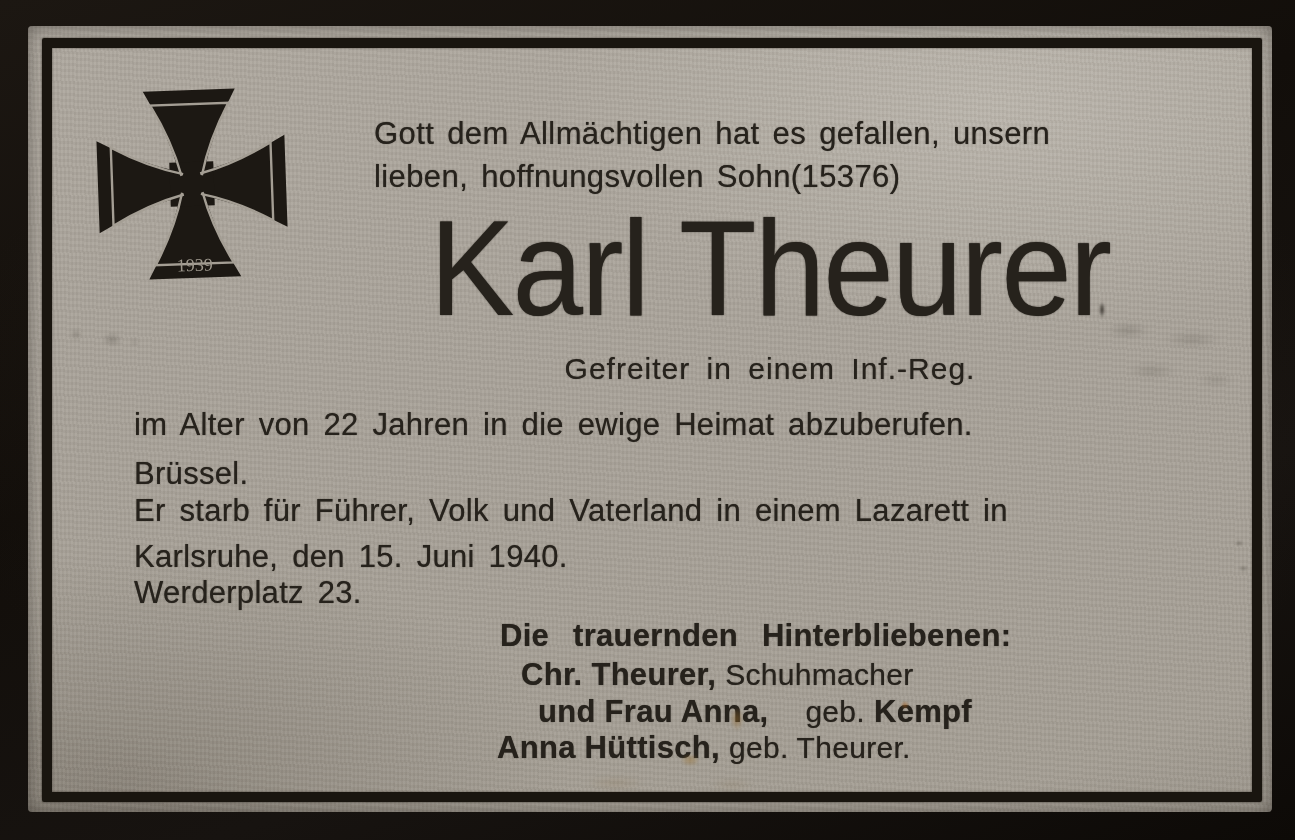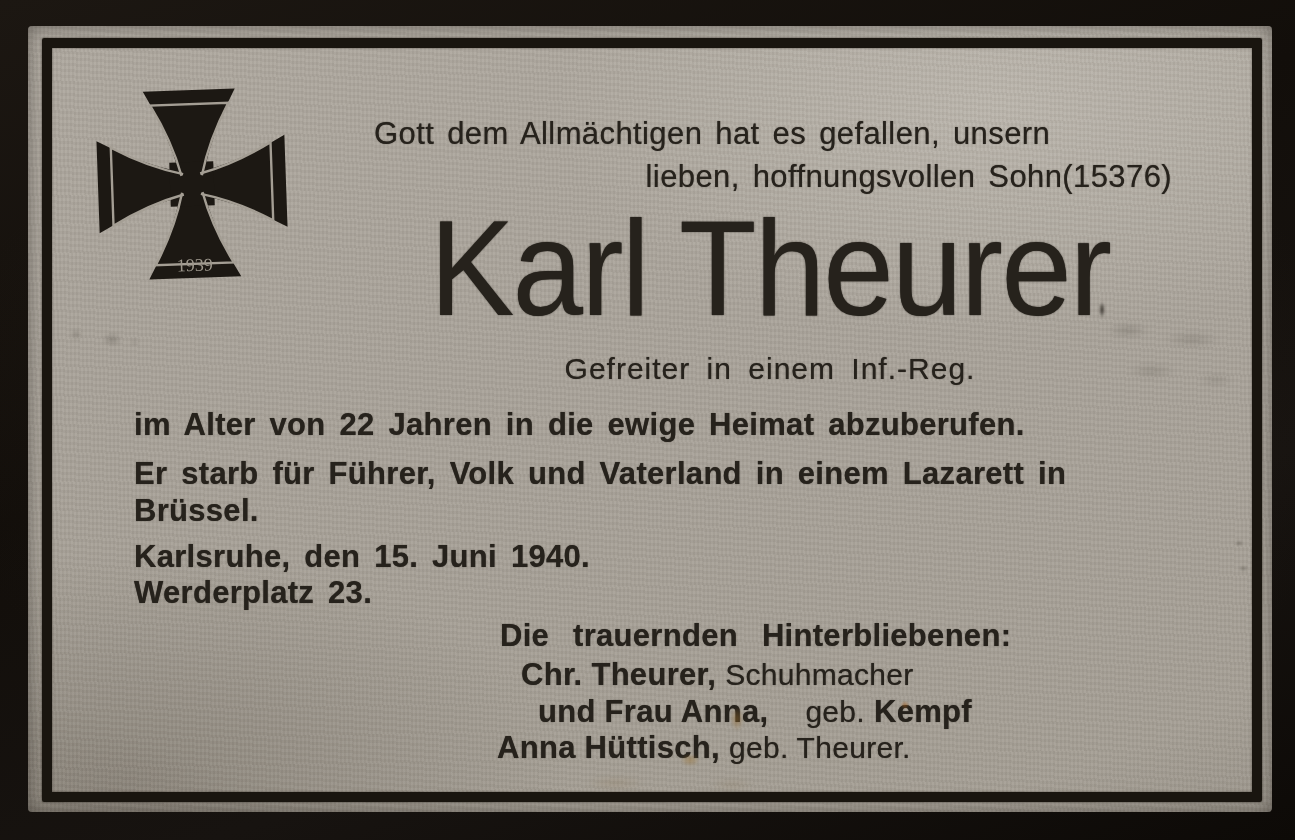--- a/index.html
+++ b/index.html
@@ -29,30 +29,30 @@
     border:10px solid #19150f;border-radius:2px;
     box-shadow:0 0 2px rgba(20,15,10,.8), inset 0 0 2px rgba(20,15,10,.6);
   }
   .content{position:absolute;left:0;top:0;width:1295px;height:840px;}
   .ink{color:#26221c;text-shadow:0 0 1px rgba(38,32,26,.75);}
   .b{font-weight:700;}
   .abs{position:absolute;white-space:nowrap;}
 
   .intro{left:374px;top:112px;width:798px;font-size:31px;font-weight:400;
          letter-spacing:.4px;word-spacing:4px;line-height:43px;}
-  .intro-line2{display:flex;justify-content:flex-end;align-items:baseline;}
+  .intro-line2{display:flex;justify-content:flex-start;align-items:baseline;}
 
   .name{left:345px;top:200px;width:850px;text-align:center;
         font-size:135px;font-weight:500;line-height:1.02;letter-spacing:-2px;
         transform:scaleX(.94);transform-origin:50% 50%;
         text-shadow:0 0 1.4px #221e18;}
   .rank{left:345px;top:352px;width:850px;text-align:center;
         font-size:30px;font-weight:400;word-spacing:7px;letter-spacing:1px;}
 
-  .body-line{font-size:31px;font-weight:700;letter-spacing:.3px;word-spacing:5px;line-height:37px;}
+  .body-line{font-size:31px;font-weight:400;letter-spacing:.3px;word-spacing:5px;line-height:37px;}
   .age{left:134px;top:406px;}
   .death{left:134px;top:455px;}
   .placedate{left:134px;top:538px;}
   .address{left:134px;top:574px;}
 
   .mourn-header{left:500px;top:618px;font-size:31px;font-weight:700;word-spacing:15px;letter-spacing:.3px;}
   .mourn{font-size:31px;letter-spacing:.3px;}
   .mourn .b{margin-right:9px;}
   .mourn .r{font-weight:400;font-size:30px;}
   .m1{left:521px;top:657px;}
@@ -129,22 +129,22 @@
       </div>
     </div>
 
     <div class="abs name ink">Karl Theurer</div>
 
     <div class="abs rank ink">Gefreiter in einem Inf.-Reg.</div>
 
     <div class="abs body-line age ink">im Alter von 22 Jahren in die ewige Heimat abzuberufen.</div>
 
     <div class="abs body-line death ink">
+      <div>Brüssel.</div>
       <div>Er starb für Führer, Volk und Vaterland in einem Lazarett in</div>
-      <div>Brüssel.</div>
     </div>
 
     <div class="abs body-line placedate ink">Karlsruhe, den 15. Juni 1940.</div>
     <div class="abs body-line address ink">Werderplatz 23.</div>
 
     <div class="abs mourn-header ink">Die trauernden Hinterbliebenen:</div>
 
     <div class="abs mourn ink m1">
       <span class="b">Chr. Theurer,</span><span class="r">Schuhmacher</span>
     </div>

